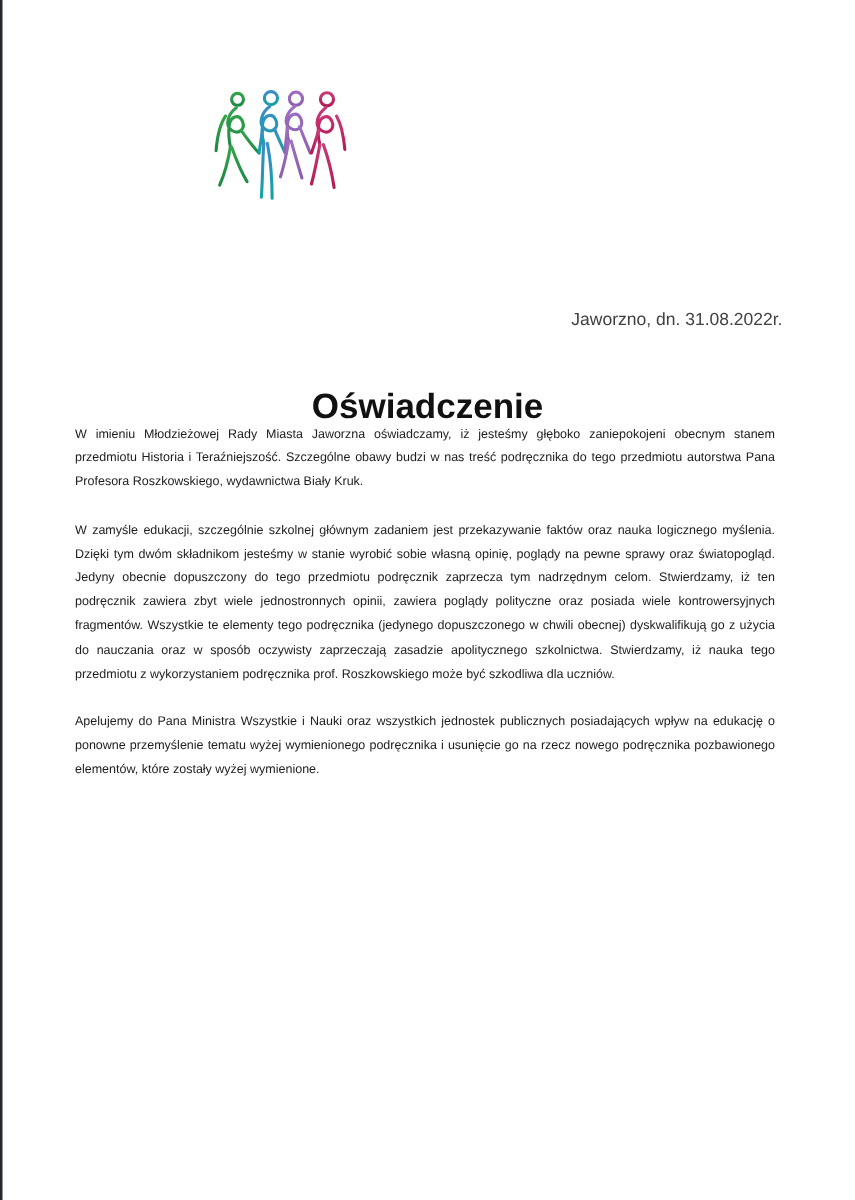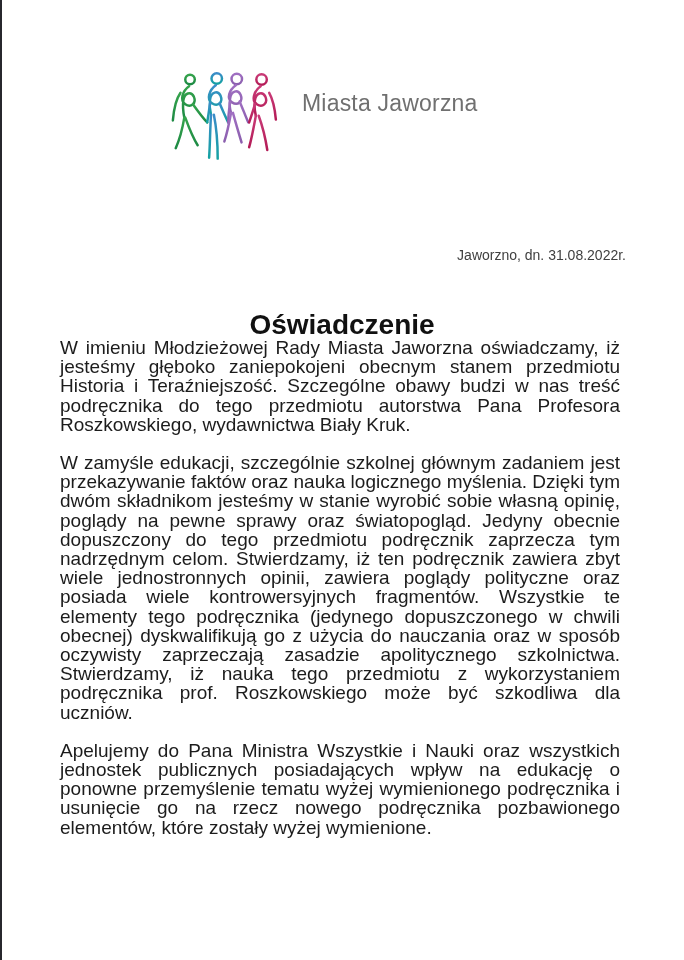--- a/index.html
+++ b/index.html
@@ -36,21 +36,21 @@
   }
   .doc-title {
     position: absolute; top: 290px; left: 0; width: 100%;
     text-align: center; font-size: 28px; font-weight: bold; color: #111;
   }
   .body-text {
     position: absolute; top: 338px; left: 60px; right: 60px;
   }
   .body-text p {
     margin: 0 4px 19px 0;
-    font-size: 19px; line-height: 19.2px;
+    font-size: 10px; line-height: 19.2px;
     text-align: justify;
     color: #1c1c1c;
   }
   .signature {
     margin-top: 60px;
     text-align: right;
     font-size: 15.5px;
     color: #1c1c1c;
   }
 </style>
@@ -112,21 +112,20 @@
         <circle cx="96" cy="15" r="5.5"></circle>
         <path d="M104,29 C108,36 110,46 111,57"></path>
         <path d="M95,22 C88,27 85,37 91,41 C97,45 103,40 100,33 C97,27 90,29 89,37 C88,44 89,49 90,53"></path>
         <path d="M89,41 C87,48 85,54 83,60"></path>
         <path d="M90,53 C88,64 86,75 83,86"></path>
         <path d="M93,53 C97,64 100,76 102,89"></path>
       </g>
     </g>
   </svg>
   <div class="logo-text">
-    <div class="logo-line2">Miasta Jaworzna</div>
   </div>
 </header>
 
 <div class="dateline">Jaworzno, dn. 31.08.2022r.</div>
 
 <h1 class="doc-title">Oświadczenie</h1>
 
 <main class="body-text">
   <p>W imieniu Młodzieżowej Rady Miasta Jaworzna oświadczamy, iż jesteśmy głęboko zaniepokojeni obecnym stanem przedmiotu Historia i Teraźniejszość. Szczególne obawy budzi w nas treść podręcznika do tego przedmiotu autorstwa Pana Profesora Roszkowskiego, wydawnictwa Biały Kruk.</p>
   <p>W zamyśle edukacji, szczególnie szkolnej głównym zadaniem jest przekazywanie faktów oraz nauka logicznego myślenia. Dzięki tym dwóm składnikom jesteśmy w stanie wyrobić sobie własną opinię, poglądy na pewne sprawy oraz światopogląd. Jedyny obecnie dopuszczony do tego przedmiotu podręcznik zaprzecza tym nadrzędnym celom. Stwierdzamy, iż ten podręcznik zawiera zbyt wiele jednostronnych opinii, zawiera poglądy polityczne oraz posiada wiele kontrowersyjnych fragmentów. Wszystkie te elementy tego podręcznika (jedynego dopuszczonego w chwili obecnej) dyskwalifikują go z użycia do nauczania oraz w sposób oczywisty zaprzeczają zasadzie apolitycznego szkolnictwa. Stwierdzamy, iż nauka tego przedmiotu z wykorzystaniem podręcznika prof. Roszkowskiego może być szkodliwa dla uczniów.</p>

